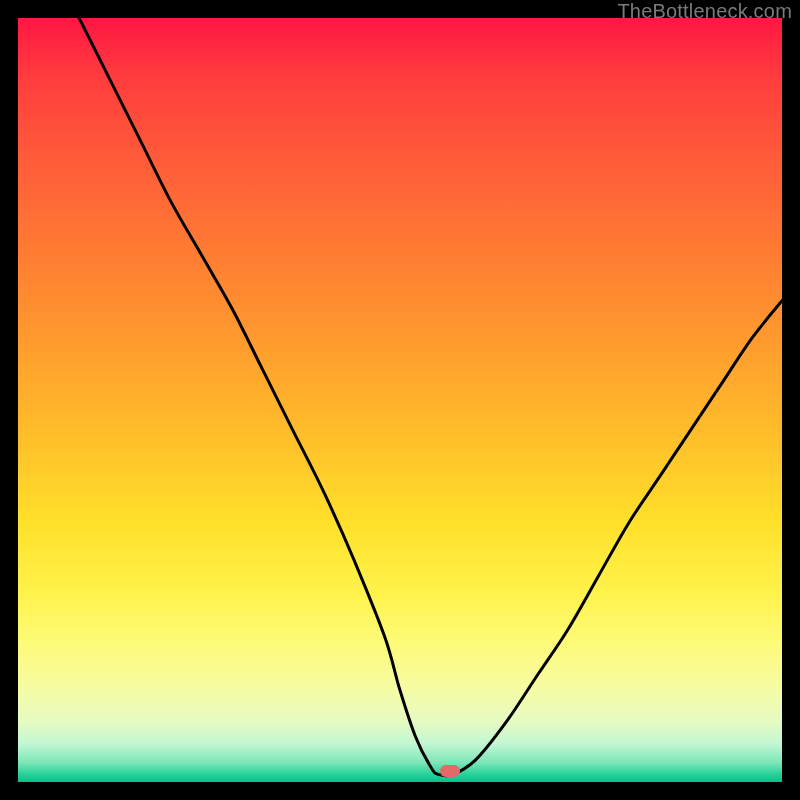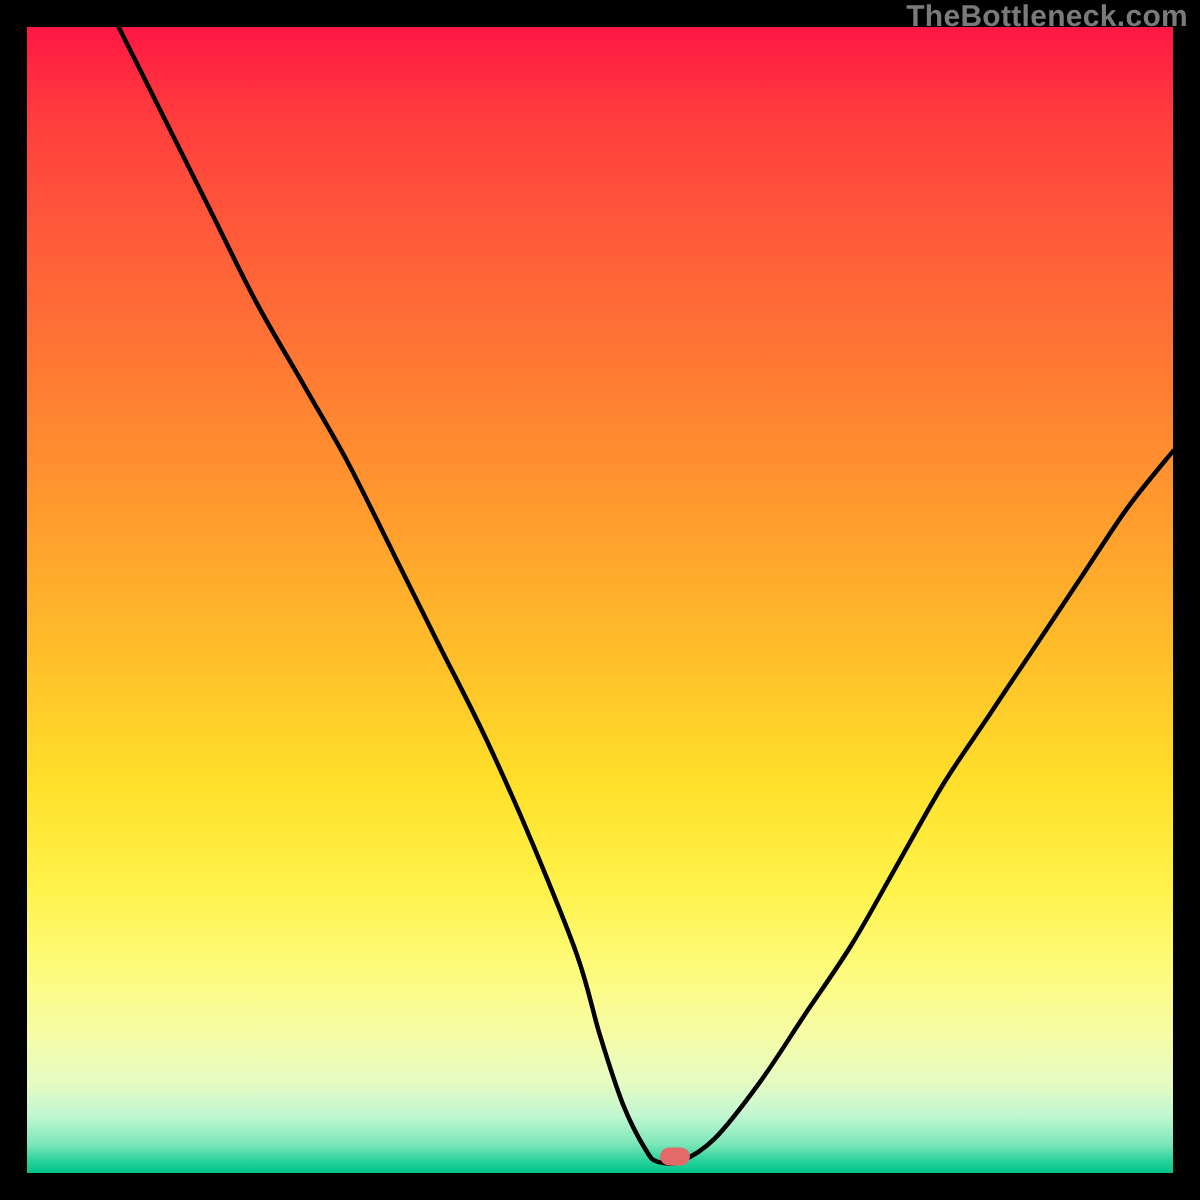--- a/index.html
+++ b/index.html
@@ -52,21 +52,21 @@
     height: 12px;
     border-radius: 6px;
     background: #e46a6a;
   }
   .watermark {
     position: absolute;
     top: 0px;
     right: 8px;
     color: #7a7a7a;
     font-size: 20px;
-    font-weight: 700;
+    font-weight: 400;
     letter-spacing: 0.2px;
     user-select: none;
   }
   svg.curve {
     position: absolute;
     inset: 0;
   }
 </style>
 </head>
 <body>

